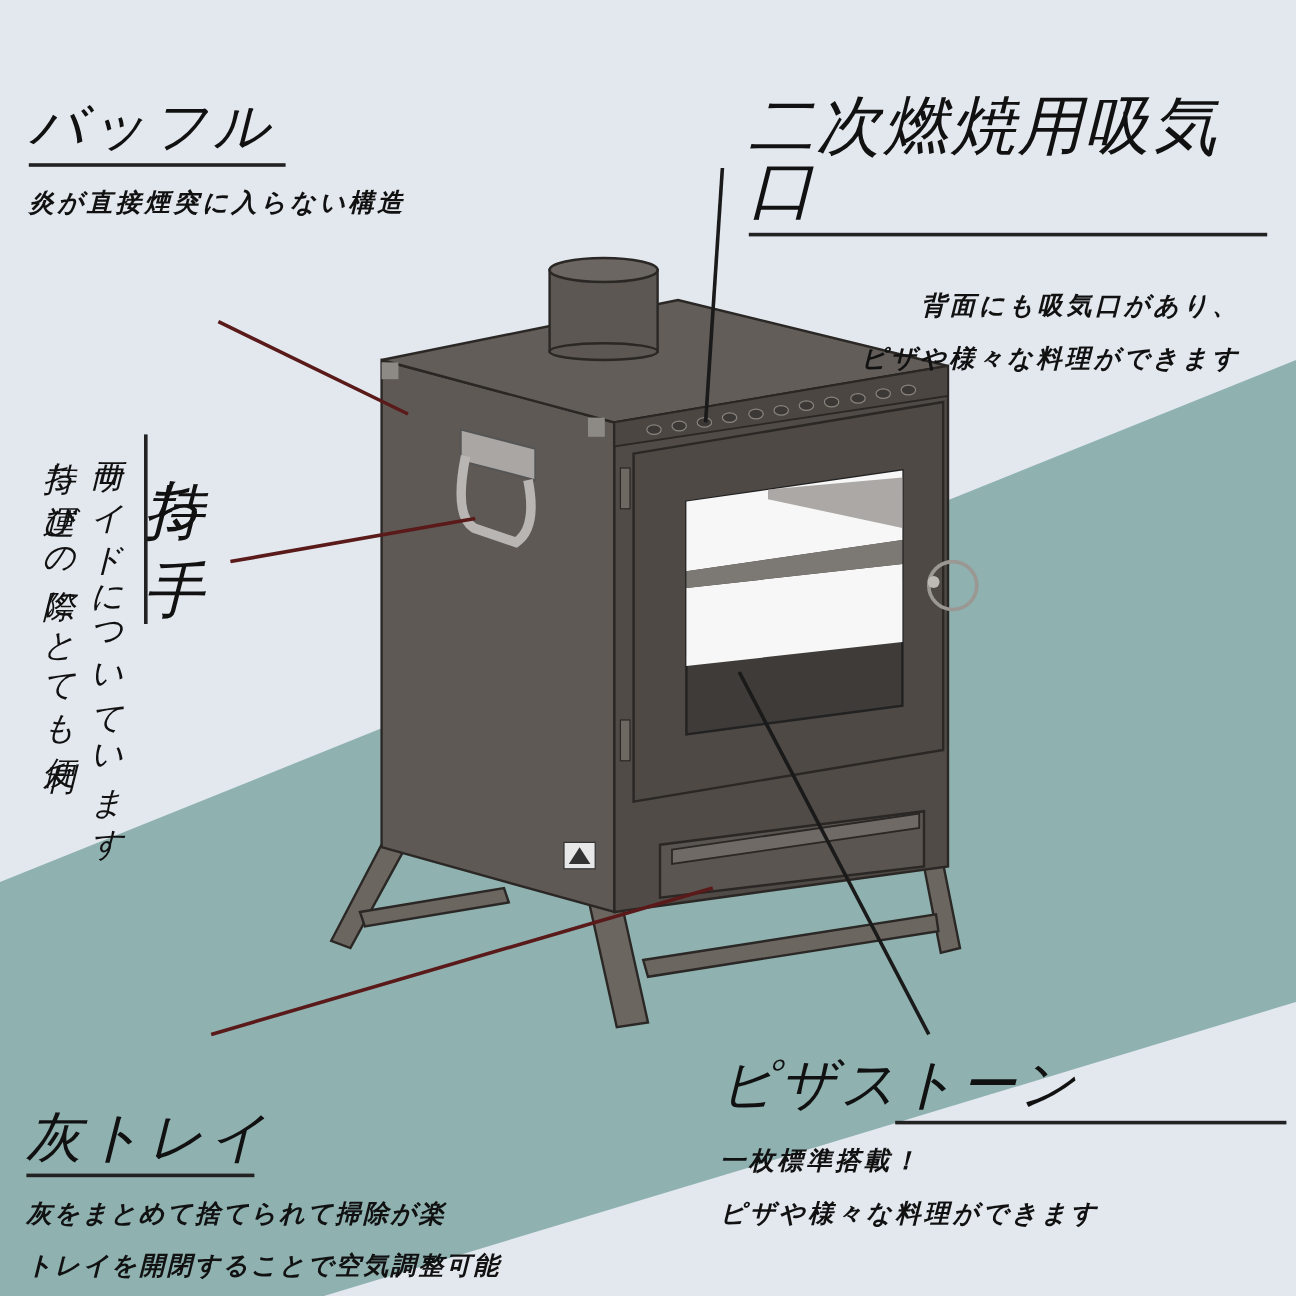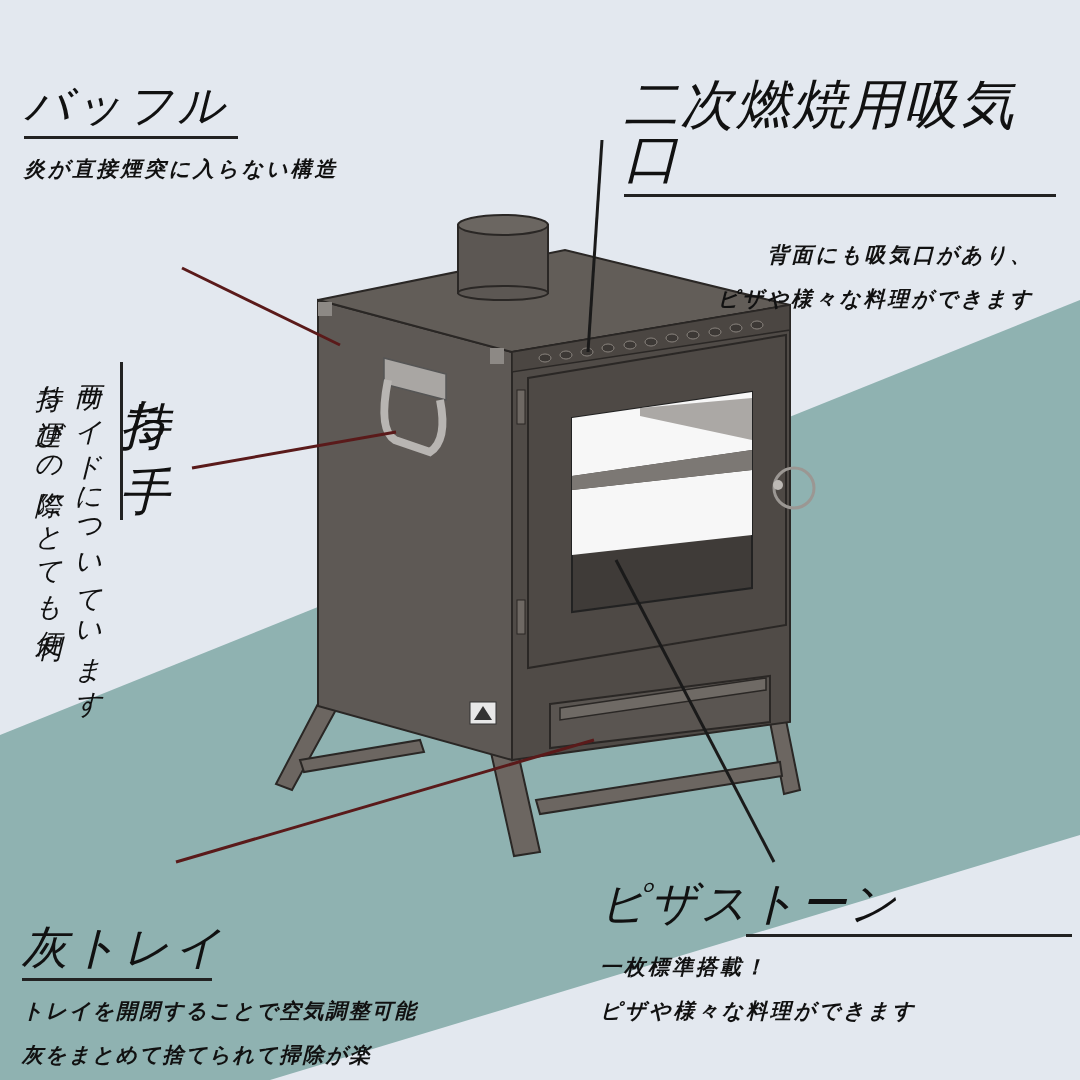--- a/index.html
+++ b/index.html
@@ -113,22 +113,22 @@
 
 <div class="v-text title" style="left:120px;top:362px;font-size:50px;">持ち手</div>
 <div style="position:absolute;left:120px;top:362px;width:3px;height:158px;background:#222;"></div>
 <div class="v-text" style="left:70px;top:364px;font-size:27px;font-style:italic;">両サイドについています</div>
 <div class="v-text" style="left:30px;top:364px;font-size:27px;font-style:italic;">持ち運びの際にとても便利</div>
 
 <div class="label-block" style="left:22px;top:924px;width:580px;">
   <div class="title" style="font-size:46px;">灰トレイ</div>
   <div class="rule" style="width:190px;"></div>
   <div class="desc" style="letter-spacing:2px;">
+    <div>灰をまとめて捨てられて掃除が楽</div>
     <div>トレイを開閉することで空気調整可能</div>
-    <div>灰をまとめて捨てられて掃除が楽</div>
   </div>
 </div>
 
 <div class="label-block" style="left:600px;top:880px;width:472px;text-align:left;">
   <div class="title" style="font-size:46px;letter-spacing:3px;padding-right:6px;">ピザストーン</div>
   <div class="rule" style="width:326px;margin-left:146px;"></div>
   <div class="desc" style="padding-right:36px;">
     <div>一枚標準搭載！</div>
     <div>ピザや様々な料理ができます</div>
   </div>

